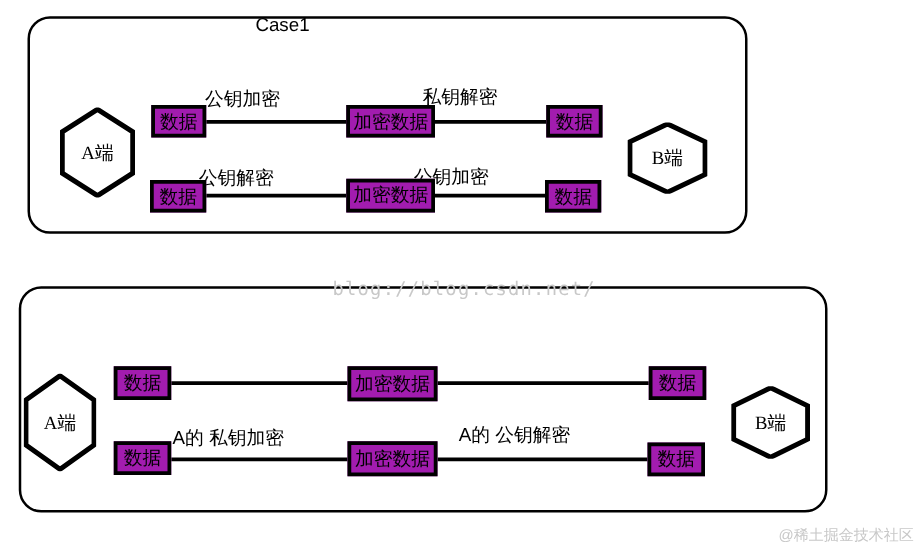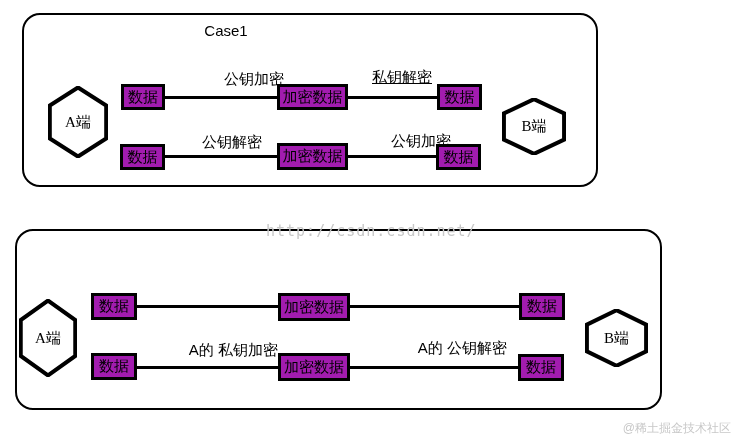--- a/index.html
+++ b/index.html
@@ -42,21 +42,21 @@
     position: absolute;
     border: 3px solid var(--line);
     background: #a21caf;
     display: flex; align-items: center; justify-content: center;
     font-size: 15px; white-space: nowrap; overflow: hidden;
   }
   .connector { position: absolute; height: 3px; background: var(--line); }
   .flow-label {
     position: absolute;
     font-size: 15px;
-    text-align: right;
+    text-align: left;
     white-space: nowrap;
   }
   .wm-url {
     position: absolute;
     font-family: "DejaVu Sans Mono", monospace;
     font-size: 15px;
     letter-spacing: 1px;
     color: var(--watermark);
     white-space: nowrap;
     z-index: 5;
@@ -69,56 +69,56 @@
     white-space: nowrap;
   }
 </style>
 </head>
 <body>
 
 <div class="canvas">
 
   <div class="group" style="left:22px; top:13px; width:576px; height:174px;"></div>
 
-  <div class="group-title" style="left:166px; top:22px; width:120px;">Case1</div>
+  <div class="group-title" style="left:166px; top:12px; width:120px;">Case1</div>
 
   <div class="node" style="left:48px; top:86px; width:60px; height:72px;">
     <svg class="hex-svg" viewBox="0 0 100 100" preserveAspectRatio="none">
       <polygon points="50,2 97,27 97,73 50,98 3,73 3,27" fill="#ffffff" stroke="var(--line)" stroke-width="4" vector-effect="non-scaling-stroke"></polygon>
     </svg>
     <span class="hex-label">A端</span>
   </div>
 
   <div class="node" style="left:502px; top:98px; width:64px; height:57px;">
     <svg class="hex-svg" viewBox="0 0 100 100" preserveAspectRatio="none">
       <polygon points="50,2 97,27 97,73 50,98 3,73 3,27" fill="#ffffff" stroke="var(--line)" stroke-width="4" vector-effect="non-scaling-stroke"></polygon>
     </svg>
     <span class="hex-label">B端</span>
   </div>
 
   <div class="connector" style="left:165px; top:96px; width:114px;"></div>
   <div class="connector" style="left:348px; top:96px; width:89px;"></div>
   <div class="flow-label" style="left:164px; top:70px; width:120px;">公钥加密</div>
-  <div class="flow-label" style="left:312px; top:68px; width:120px;text-decoration:underline;">私钥解密</div>
+  <div class="flow-label" style="left:338px; top:68px; width:120px;">私钥解密</div>
   <div class="dbox" style="left:121px; top:84px; width:44px; height:26px;">数据</div>
   <div class="dbox" style="left:277px; top:84px; width:71px; height:26px;">加密数据</div>
   <div class="dbox" style="left:437px; top:84px; width:45px; height:26px;">数据</div>
 
   <div class="connector" style="left:165px; top:155px; width:112px;"></div>
   <div class="connector" style="left:348px; top:155px; width:88px;"></div>
-  <div class="flow-label" style="left:142px; top:133px; width:120px;">公钥解密</div>
+  <div class="flow-label" style="left:159px; top:133px; width:120px;">公钥解密</div>
   <div class="flow-label" style="left:331px; top:132px; width:120px;">公钥加密</div>
   <div class="dbox" style="left:120px; top:144px; width:45px; height:26px;">数据</div>
   <div class="dbox" style="left:277px; top:143px; width:71px; height:27px;">加密数据</div>
   <div class="dbox" style="left:436px; top:144px; width:45px; height:26px;">数据</div>
 
   <div class="group" style="left:15px; top:229px; width:647px; height:181px;"></div>
 
 
-  <div class="wm-url" style="left:266px; top:222px;">http://csdn.csdn.net/</div>
+  <div class="wm-url" style="left:266px; top:222px;">blog://blog.csdn.net/</div>
 
   <div class="node" style="left:19px; top:299px; width:58px; height:78px;">
     <svg class="hex-svg" viewBox="0 0 100 100" preserveAspectRatio="none">
       <polygon points="50,2 97,27 97,73 50,98 3,73 3,27" fill="#ffffff" stroke="var(--line)" stroke-width="4" vector-effect="non-scaling-stroke"></polygon>
     </svg>
     <span class="hex-label">A端</span>
   </div>
 
   <div class="node" style="left:585px; top:309px; width:63px; height:58px;">
     <svg class="hex-svg" viewBox="0 0 100 100" preserveAspectRatio="none">

